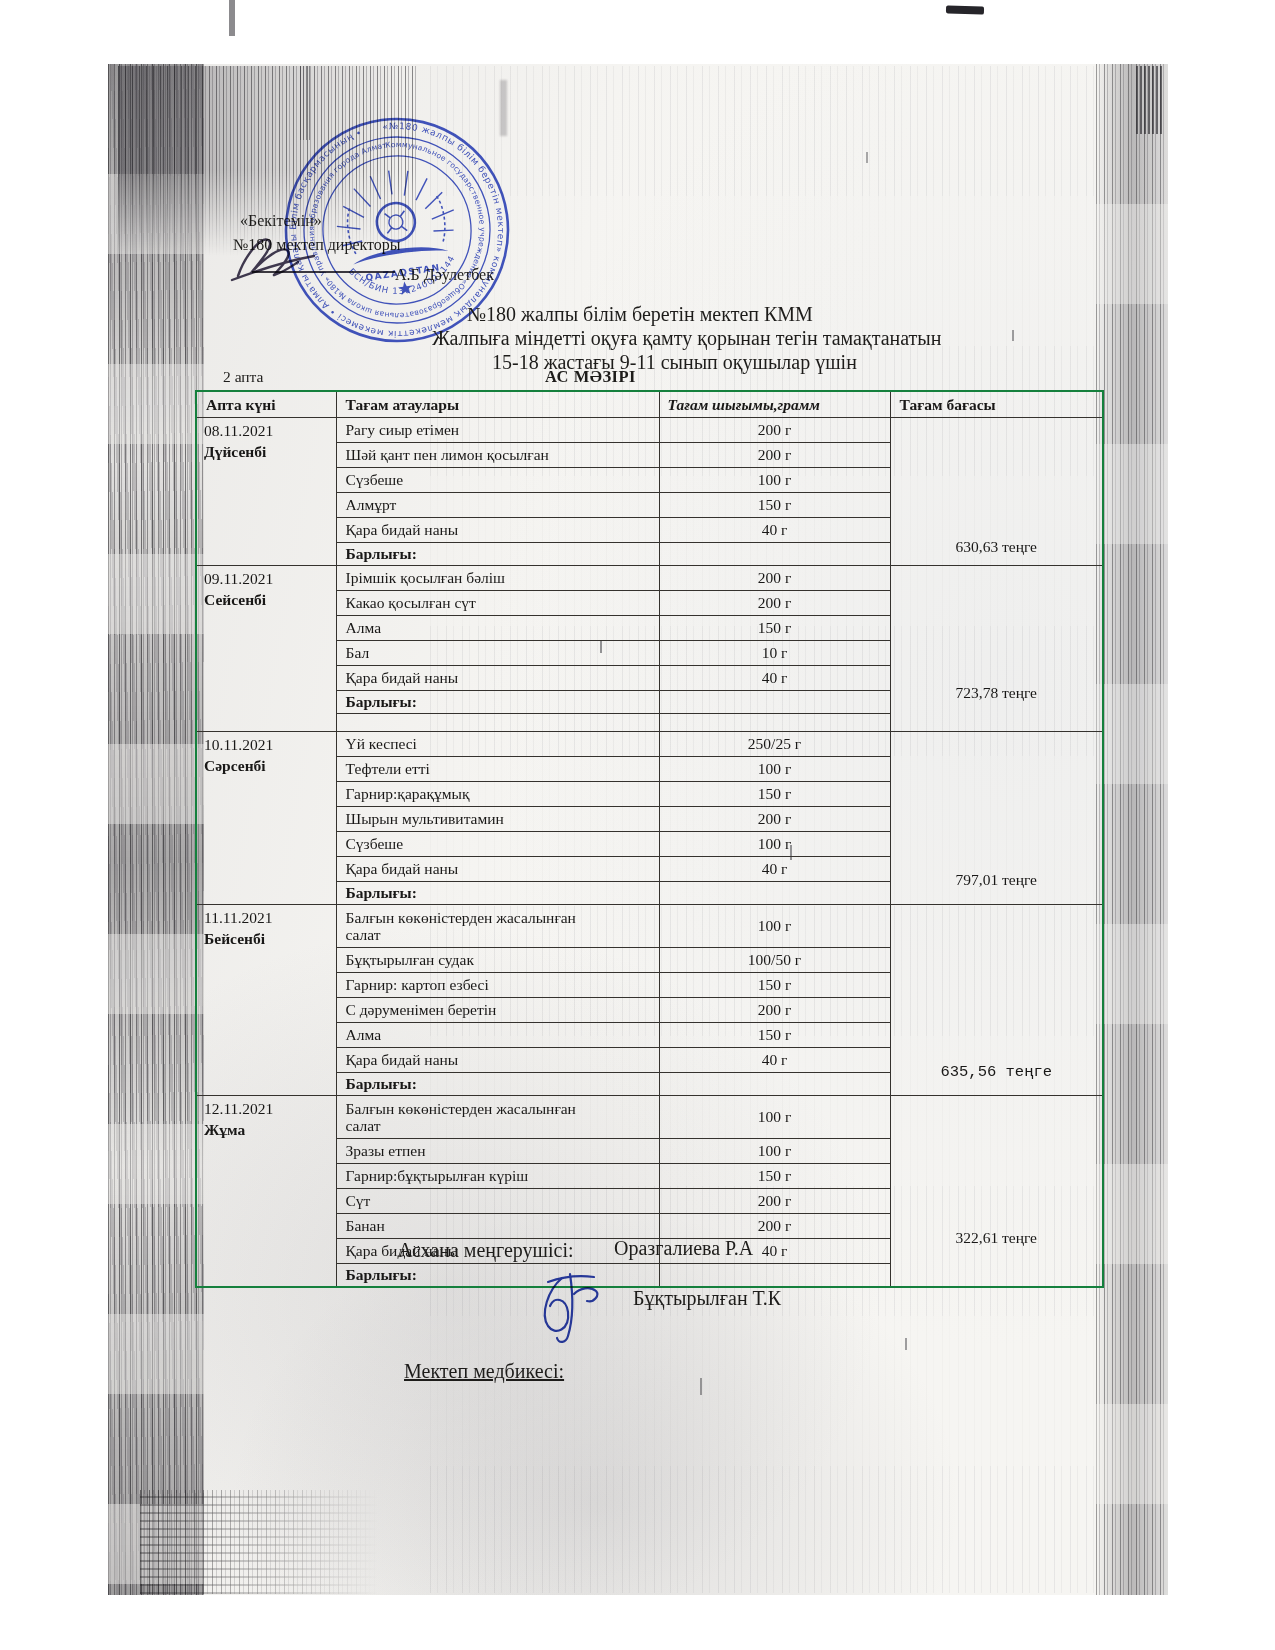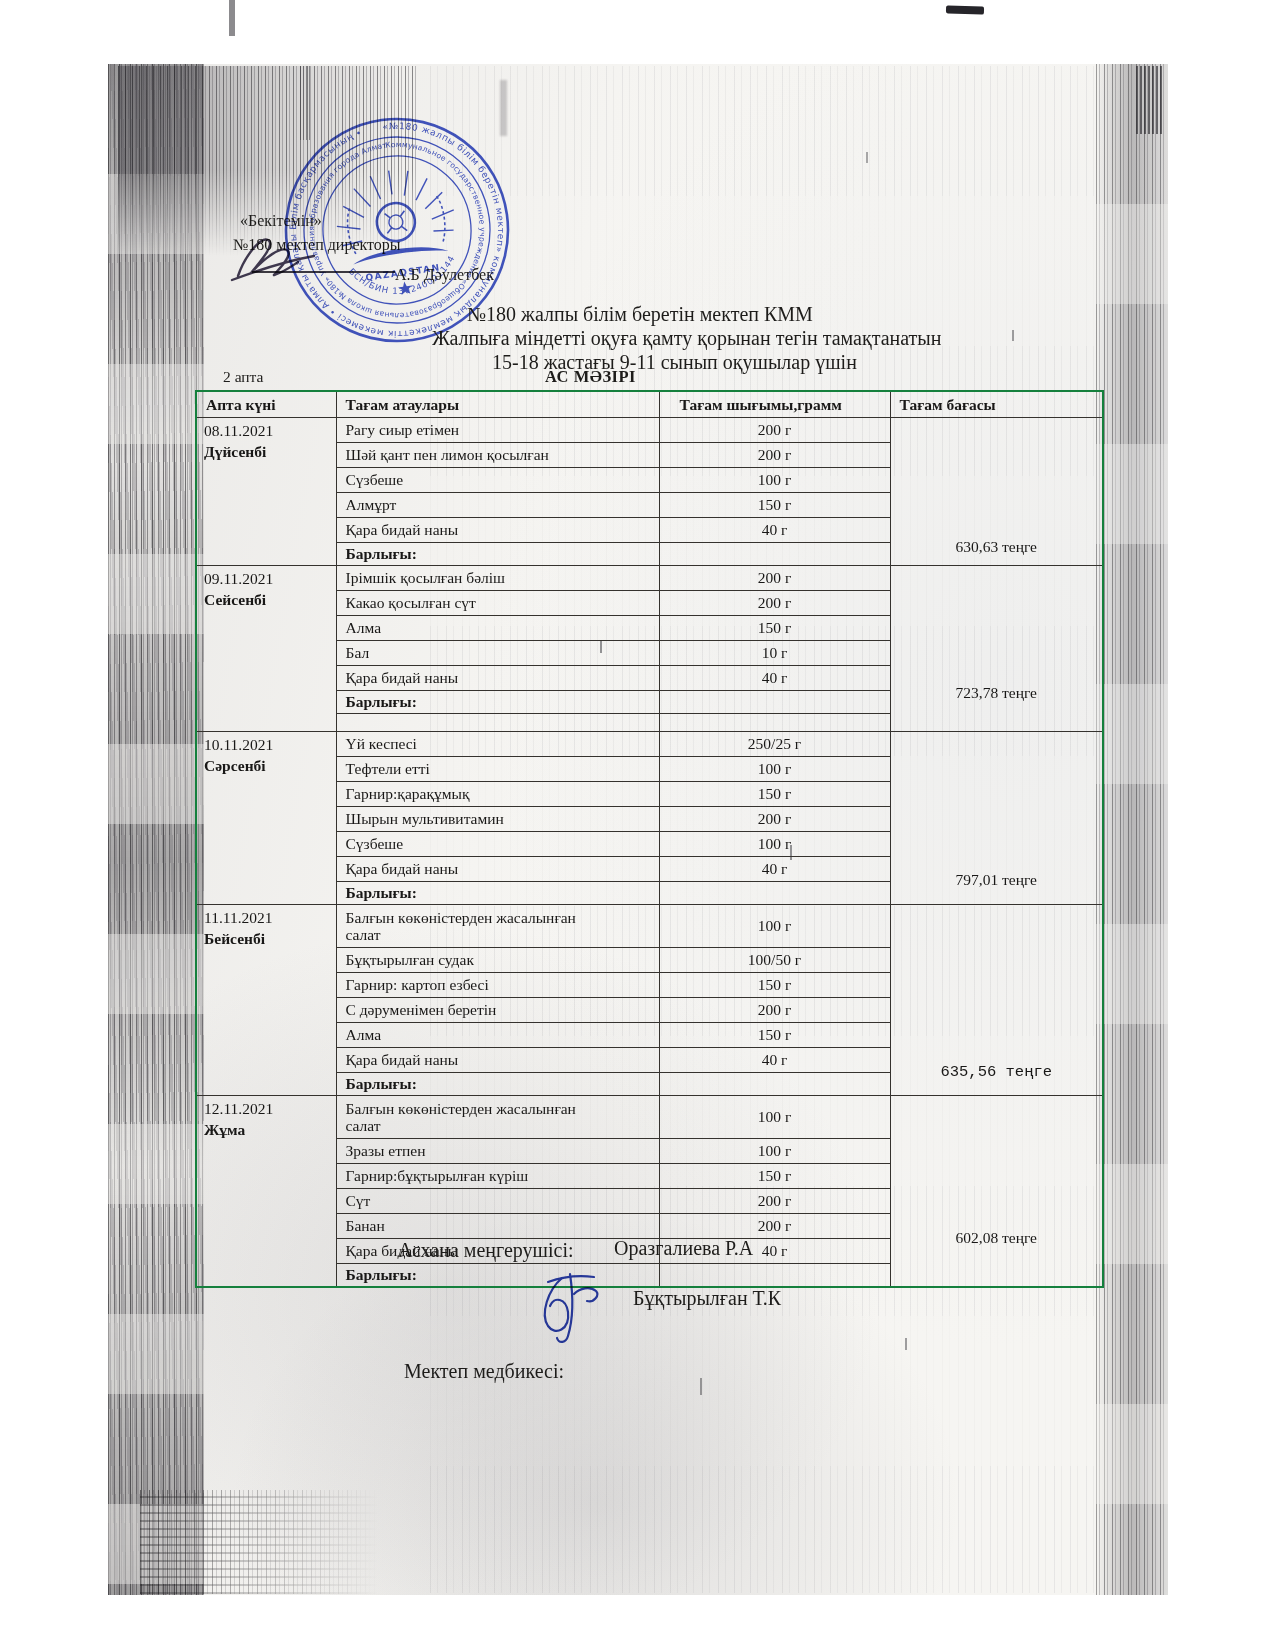--- a/index.html
+++ b/index.html
@@ -67,21 +67,21 @@
   .hline{position:absolute;font-size:20px;white-space:nowrap;}
   .week{position:absolute;left:223px;top:368px;font-weight:normal;font-size:15.5px;}
   .menu-title{position:absolute;left:545px;top:367px;font-weight:bold;font-size:16.5px;letter-spacing:0.5px;}
 
   
   table.menu{position:absolute;left:195px;top:390px;width:907px;border-collapse:collapse;
     table-layout:fixed;border:2px solid #15803d;}
   .menu th,.menu td{border:1.5px solid #35322e;font-size:15.5px;color:#191817;
     overflow:hidden;vertical-align:middle;}
   .menu th{height:25px;text-align:left;font-weight:bold;padding:0 0 0 9px;}
-  .menu th.th-weight{padding-left:20px;}
+  .menu th.th-weight{padding-left:8px;font-style:italic;}
   .menu td{height:22px;padding:0;line-height:1.12;}
   .cell-name{padding:1px 4px 1px 9px !important;}
   .cell-name.wrap2{height:40px;padding-right:70px !important;}
   .cell-weight{text-align:center;}
   .cell-date{vertical-align:top !important;padding:3px 2px 0 7px !important;line-height:1.35 !important;}
   .cell-date .day{font-weight:bold;}
   .cell-total{font-weight:bold;padding-left:9px !important;}
   .cell-price{vertical-align:bottom !important;text-align:center;font-size:15.5px;}
   .row-blank td{height:15px;}
 
@@ -331,21 +331,21 @@
           <td class="cell-total">Барлығы:</td>
           <td class="cell-weight"></td>
         </tr>
         <tr>
           <td class="cell-date" rowspan="7">
             <div>12.11.2021</div>
             <div class="day">Жұма</div>
           </td>
           <td class="cell-name wrap2">Балғын көкөністерден жасалынған салат</td>
           <td class="cell-weight">100 г</td>
-          <td class="cell-price" rowspan="7" style="padding-bottom: 40px;">602,08 теңге</td>
+          <td class="cell-price" rowspan="7" style="padding-bottom: 40px;">322,61 теңге</td>
         </tr>
         <tr>
           <td class="cell-name">Зразы етпен</td>
           <td class="cell-weight">100 г</td>
         </tr>
         <tr>
           <td class="cell-name">Гарнир:бұқтырылған күріш</td>
           <td class="cell-weight">150 г</td>
         </tr>
         <tr>
@@ -362,21 +362,21 @@
         </tr>
         <tr>
           <td class="cell-total">Барлығы:</td>
           <td class="cell-weight"></td>
         </tr>
       </tbody>
   </table>
 
   <div class="ftext" style="left:398px;top:1239px;">Асхана меңгерушісі:</div>
   <div class="ftext" style="left:614px;top:1237px;">Оразгалиева Р.А</div>
-  <div class="ftext" style="left:404px;top:1360px;">Мектеп медбикесі:</div>
+  <div class="ftext" style="left:404px;top:1360px;text-decoration:underline;">Мектеп медбикесі:</div>
   <div class="ftext" style="left:633px;top:1287px;">Бұқтырылған Т.К</div>
 
   <svg class="sig" style="left:528px;top:1268px;" width="84" height="78" viewBox="0 0 84 78">
     <g fill="none" stroke="#2b3fae" stroke-width="2.2" stroke-linecap="round">
       <path d="M34,10 C20,22 12,46 20,58 C27,68 42,62 40,44 C38,30 26,28 22,38"></path>
       <path d="M42,6 C45,26 46,48 40,68 C38,75 31,76 29,70"></path>
       <path d="M46,26 C52,20 62,18 68,23 C72,27 66,35 59,33"></path>
       <path d="M20,14 C34,9 52,7 66,9"></path>
     </g>
   </svg>

